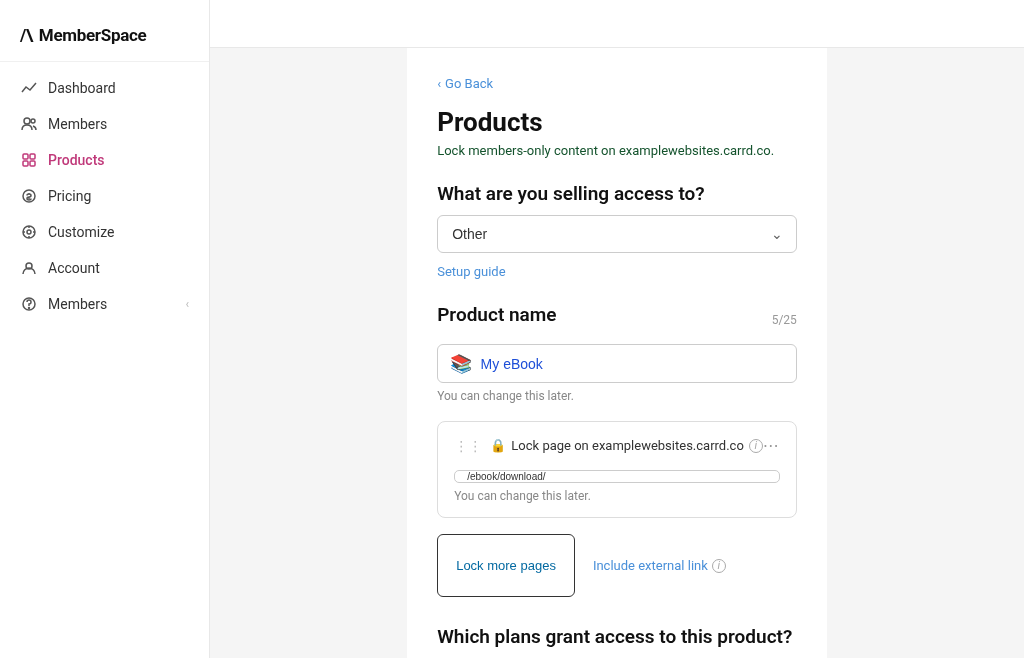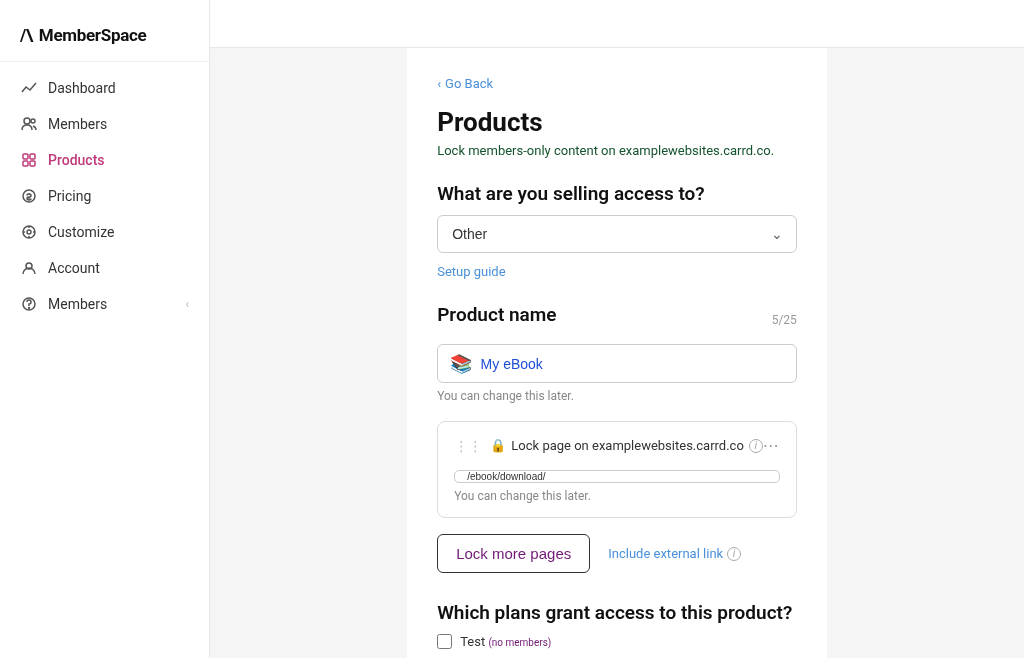--- a/index.html
+++ b/index.html
@@ -238,27 +238,27 @@
     }
 
     
     .buttons-row {
       display: flex;
       align-items: center;
       gap: 18px;
       margin-bottom: 28px;
     }
     .lock-more-btn {
-      padding: 10px 18px;
+      padding: 23px 18px;
       border: 1.5px solid #333;
       border-radius: 6px;
       background: #fff;
-      font-size: 15px;
+      font-size: 13px;
       font-weight: 500;
-      color: #701a75;
+      color: #0369a1;
       cursor: pointer;
     }
     .external-link {
       font-size: 13px;
       color: #4a90d9;
       cursor: pointer;
       text-decoration: none;
       display: flex;
       align-items: center;
       gap: 4px;

